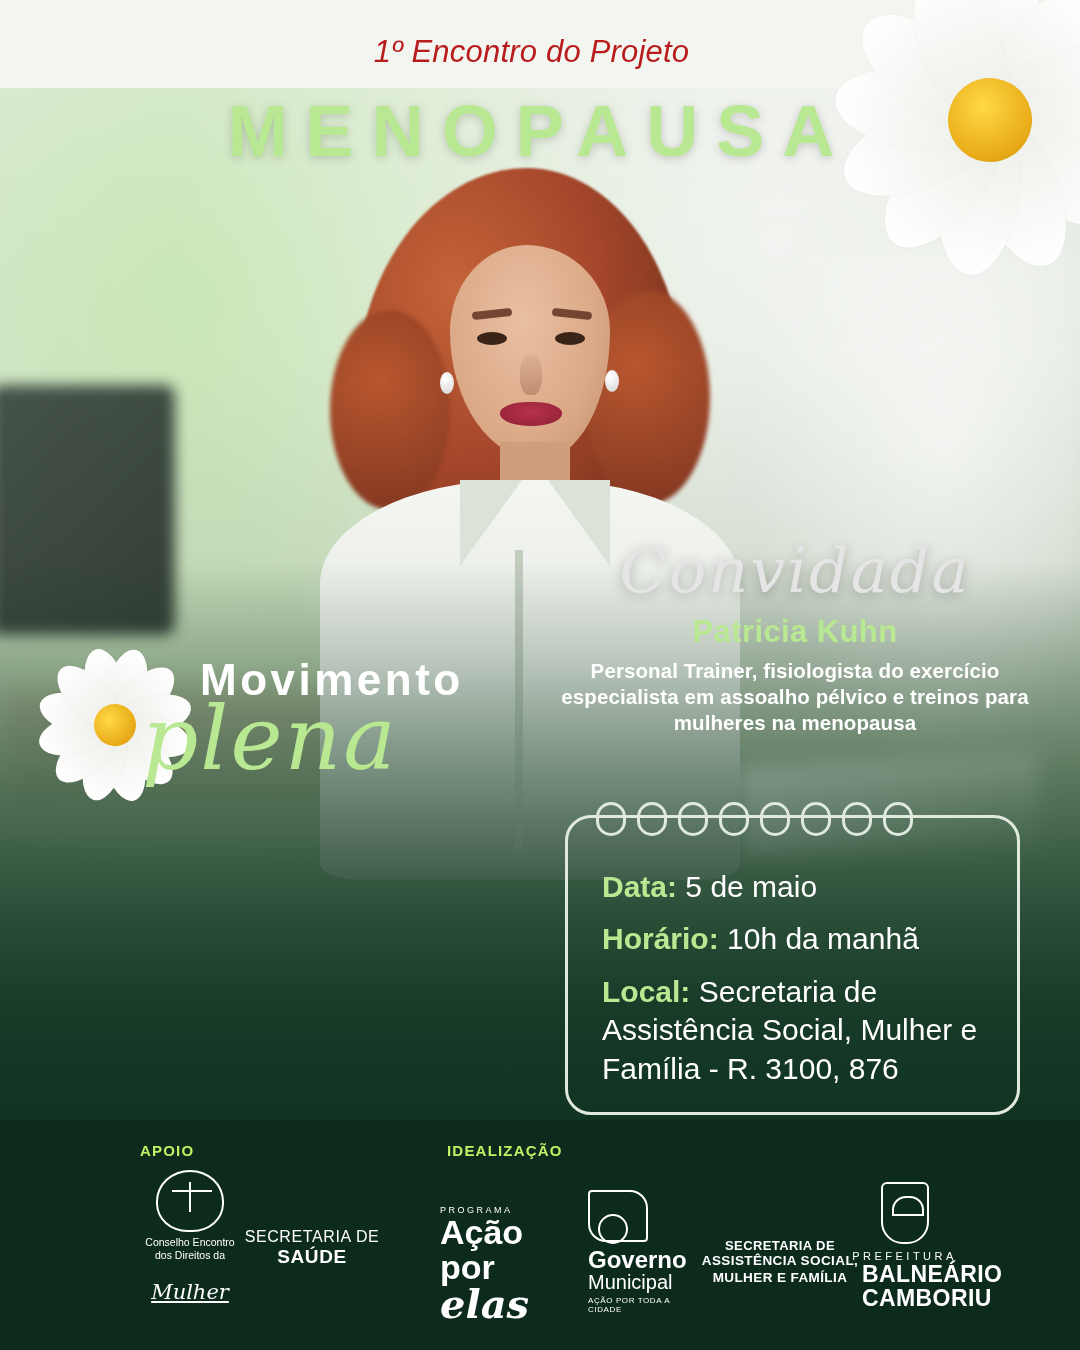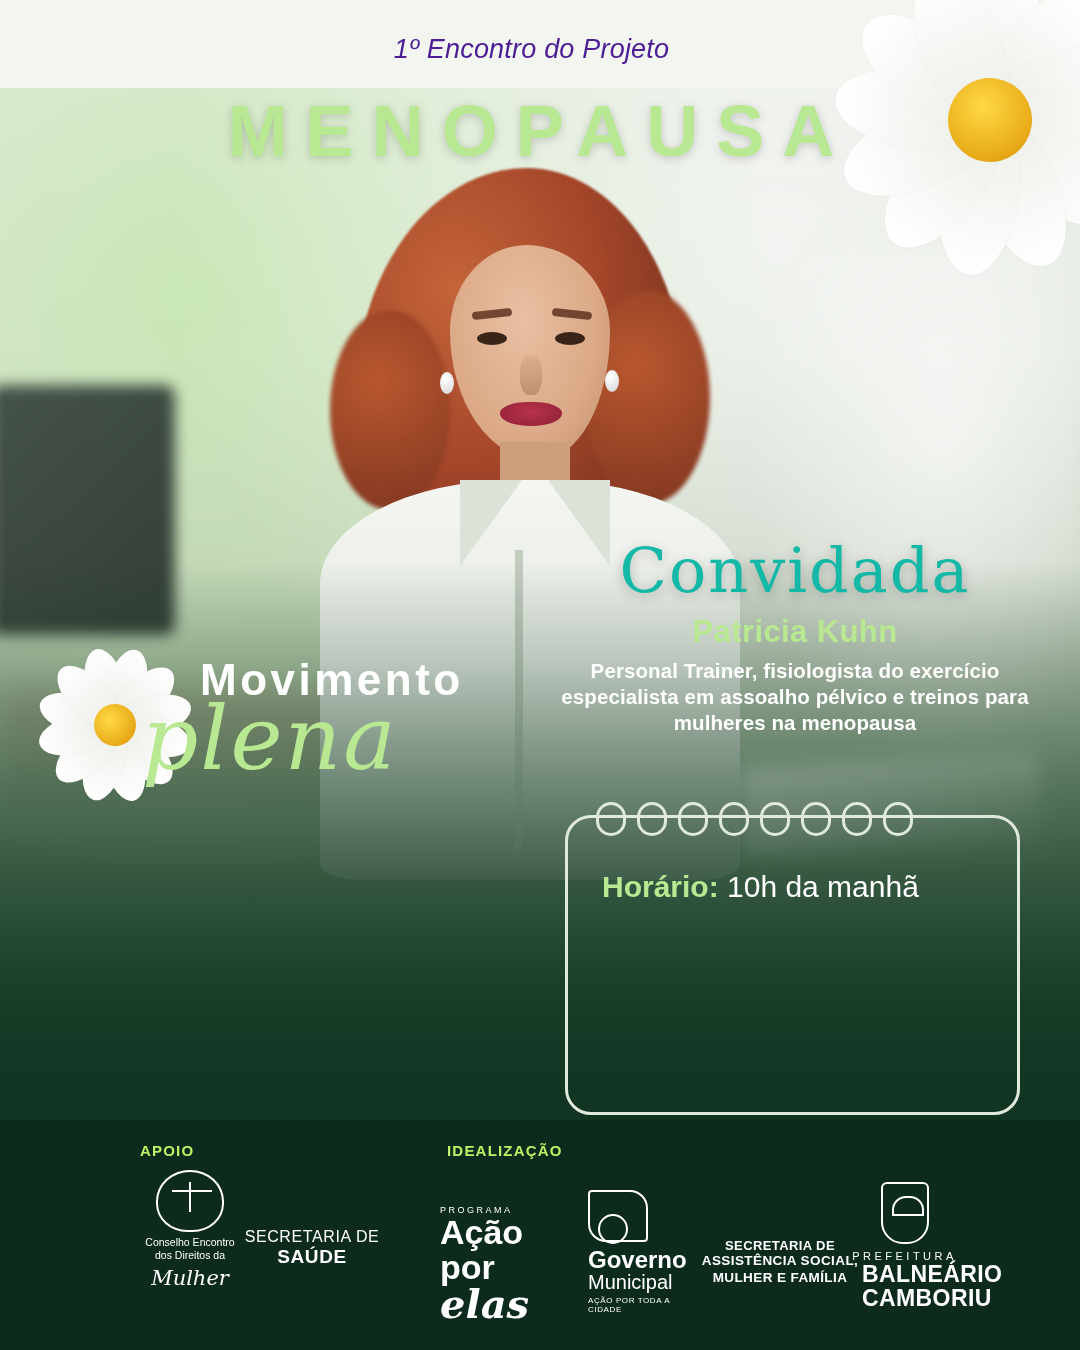--- a/index.html
+++ b/index.html
@@ -151,22 +151,22 @@
 
   
   .top-ribbon {
     position: absolute; left: 0; right: 0; top: 0; height: 88px;
     background: #f3f5f0;
   }
   .top-ribbon span {
     position: absolute; left: 0; right: 17px; top: 34px;
     text-align: center;
     font-style: italic;
-    font-size: 27px;
-    color: #4c1d95;
+    font-size: 31px;
+    color: #b91c1c;
     letter-spacing: .2px;
     font-family: "Liberation Sans", sans-serif;
   }
 
   
   .headline {
     position: absolute; left: 0; right: 0; top: 90px;
     text-align: center;
     font-size: 72px;
     font-weight: bold;
@@ -196,22 +196,23 @@
   #daisy-top { right: -60px; top: -30px; width: 300px; height: 300px; transform: rotate(8deg); }
   #daisy-left { left: 40px; top: 650px; width: 150px; height: 150px; transform: rotate(-14deg); }
 
   
   .guest {
     position: absolute; left: 560px; top: 540px; width: 470px;
     text-align: center;
   }
   .guest-script {
     font-family: "DejaVu Serif", serif;
+    font-style: italic;
     font-size: 62px;
-    color: #14b8a6;
+    color: #e5e5e5;
     letter-spacing: 2px;
     line-height: 1;
     text-shadow: 0 3px 12px rgba(0,0,0,.25);
   }
   .guest-name {
     margin-top: 12px;
     font-size: 31px;
     font-weight: bold;
     color: #b9e892;
     letter-spacing: .4px;
@@ -314,21 +315,21 @@
   }
   #logo-cmdm .glyph:before {
     content: ""; position: absolute; left: 50%; top: 10px; width: 2px; height: 30px;
     background: #fff; margin-left: -1px;
   }
   #logo-cmdm .glyph:after {
     content: ""; position: absolute; left: 14px; top: 18px; width: 40px; height: 2px;
     background: #fff;
   }
   #logo-cmdm .t1 { font-size: 10.5px; line-height: 1.25; }
-  #logo-cmdm .t2 { font-family: "DejaVu Serif", serif; font-style: italic; font-size: 21px; margin-top: 4px; }
+  #logo-cmdm .t2 { font-family: "DejaVu Serif", serif; font-style: italic; font-size: 21px; margin-top: 18px; text-decoration: underline; }
 
   #logo-saude { left: 242px; top: 108px; width: 140px; }
   #logo-saude .t1 { font-size: 16px; letter-spacing: .6px; }
   #logo-saude .t2 { font-size: 19px; font-weight: bold; letter-spacing: .6px; }
 
   #logo-acao { left: 440px; top: 85px; width: 150px; text-align: left; }
   #logo-acao .tiny { font-size: 9px; letter-spacing: 2.5px; }
   #logo-acao .big { font-size: 34px; font-weight: bold; line-height: 1.02; }
   #logo-acao .big i { font-family: "DejaVu Serif", serif; font-size: 40px; }
 
@@ -452,22 +453,30 @@
       <div class="ring"></div>
       <div class="ring"></div>
       <div class="ring"></div>
       <div class="ring"></div>
       <div class="ring"></div>
       <div class="ring"></div>
       <div class="ring"></div>
     </div>
     <div class="info-lines">
       <div class="info-line">
+        <span class="lbl">Data:</span>
+        <span>5 de maio</span>
+      </div>
+      <div class="info-line">
         <span class="lbl">Horário:</span>
         <span>10h da manhã</span>
+      </div>
+      <div class="info-line">
+        <span class="lbl">Local:</span>
+        <span>Secretaria de Assistência Social, Mulher e Família - R. 3100, 876</span>
       </div>
     </div>
   </div>
 
   <div class="footer">
     <div class="foot-label" id="lbl-apoio">APOIO</div>
     <div class="foot-label" id="lbl-ideal">IDEALIZAÇÃO</div>
 
     <div class="logo" id="logo-cmdm">
       <div class="glyph"></div>

